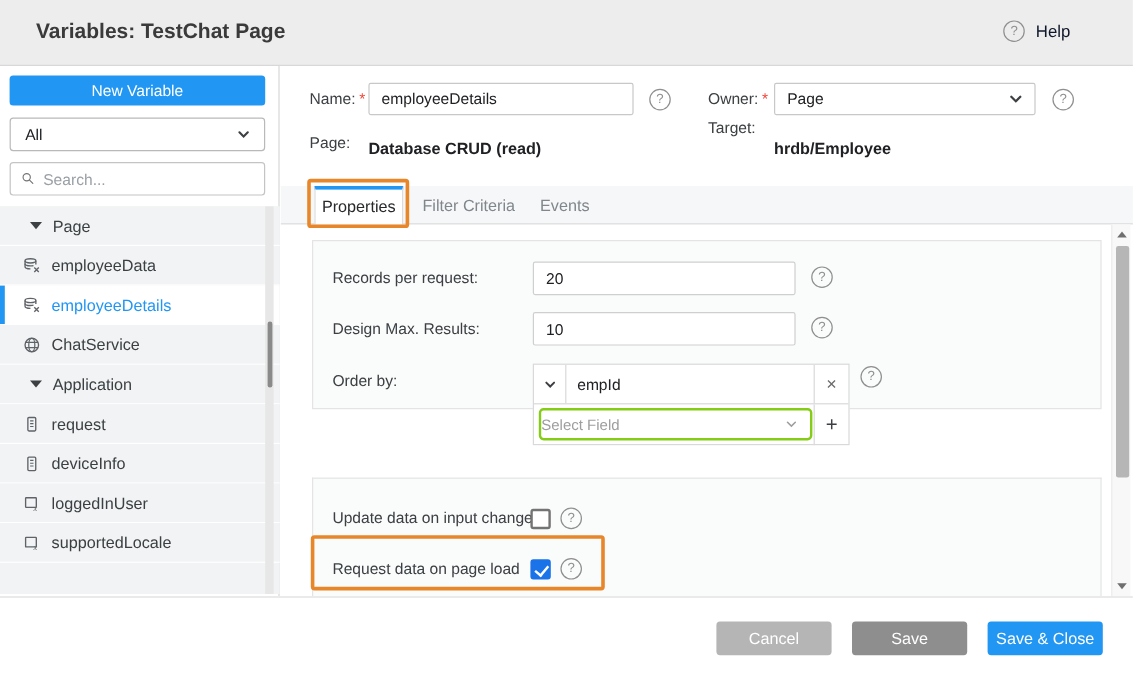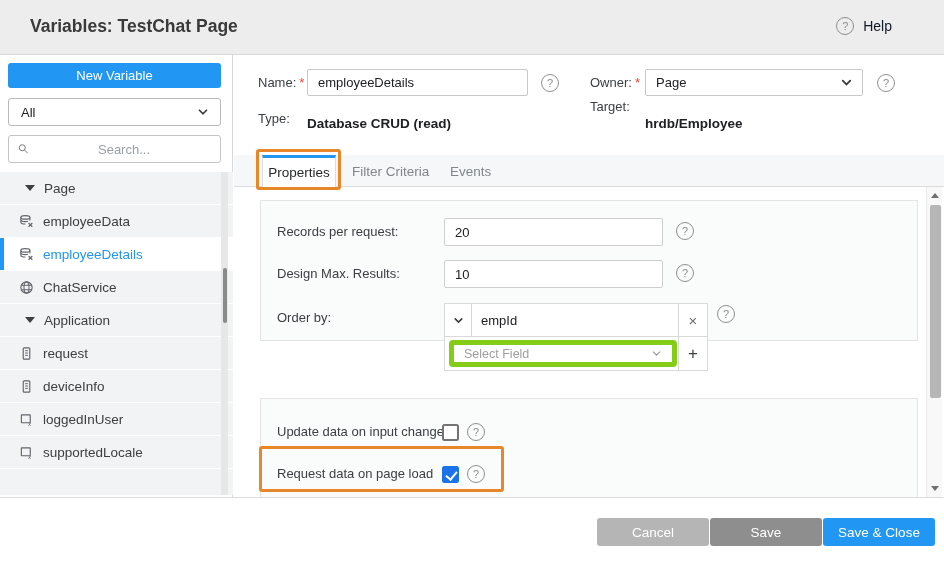--- a/index.html
+++ b/index.html
@@ -28,21 +28,21 @@
              font-size:13px; font-family:inherit; cursor:pointer; }
   .sel-all { position:absolute; left:8px; top:43px; width:213px; height:28px;
              background:#fff; border:1px solid #b9b9b9; border-radius:3px;
              display:flex; align-items:center; padding:0 10px 0 12px;
              font-size:13px; color:#202124; cursor:pointer; }
   .sel-all .flex1 { flex:1; }
   .search-box { position:absolute; left:8px; top:80px; width:213px; height:28px;
                 border:1px solid #c4c4c4; border-radius:3px; display:flex;
                 align-items:center; padding:0 8px 0 9px; gap:7px; background:#fff; }
   .search-box input { border:none; outline:none; flex:1; font-size:13px;
-                      font-family:inherit; color:#be185d; background:transparent;text-align:center; }
+                      font-family:inherit; color:#be185d; background:transparent; }
   .search-box input::placeholder { color:#9aa0a6; }
 
   .tree { position:absolute; left:0; top:117px; width:233px; height:323px;
           background:#f1f3f4; }
   .srow { height:33px; border-bottom:1px solid #fff; display:flex;
           align-items:center; cursor:pointer; position:relative; background:#f1f3f4; }
   .srow .caret { width:0; height:0; margin-left:25px;
                  border-left:5.5px solid transparent; border-right:5.5px solid transparent;
                  border-top:6.5px solid #3c4043; }
   .srow .caret + .slabel { margin-left:9px; }
@@ -97,22 +97,22 @@
               border:1px solid #d9d9d9; background:#fff; }
   .ob-row1 { display:flex; height:33px; border-bottom:1px solid #d9d9d9; }
   .ob-chev { width:27px; border-right:1px solid #d9d9d9; display:flex;
              align-items:center; justify-content:center; cursor:pointer; }
   .ob-field { flex:1; display:flex; align-items:center; padding-left:9px;
               font-size:13px; color:#202124; }
   .ob-x { width:29px; border-left:1px solid #d9d9d9; display:flex; align-items:center;
           justify-content:center; font-size:15px; color:#6d6d6d; cursor:pointer; }
   .ob-row2 { display:flex; height:34px; }
   .ob-selcell { flex:1; padding:3px 0 0 4px; }
-  .ob-select { width:228px; height:27px; border:5px solid #84cc16; border-radius:4px;
-               display:flex; align-items:center; padding:0 9px 0 10px;
+  .ob-select { width:228px; height:27px; border:2px solid #84cc16; border-radius:4px;
+               display:flex; align-items:center; padding:0 9px 0 0;
                font-size:12.5px; color:#9e9e9e; cursor:pointer; background:#fff; }
   .ob-select .flex1 { flex:1; }
   .ob-plus { width:29px; border-left:1px solid #d9d9d9; display:flex; align-items:center;
              justify-content:center; font-size:17px; color:#3c4043; cursor:pointer; }
 
   
   .cb { position:absolute; left:181px; width:17px; height:17px; border:2px solid #747474;
         border-radius:2.5px; background:#fff; cursor:pointer; }
   .cb.checked { background:#1a73e8; border-color:#1a73e8; }
   .cb.checked::after { content:""; position:absolute; left:4px; top:1px; width:5px; height:9px;
@@ -125,21 +125,21 @@
   .mthumb { position:absolute; left:2.5px; top:18px; width:11px; height:193px;
             background:#b6b6b6; border-radius:2px; cursor:pointer; }
   .arrow-up, .arrow-down { position:absolute; left:4px; width:0; height:0;
             border-left:4.5px solid transparent; border-right:4.5px solid transparent; cursor:pointer; }
   .arrow-up { top:6px; border-bottom:5.5px solid #6f6f6f; }
   .arrow-down { bottom:6px; border-top:5.5px solid #6f6f6f; }
 
   
   .footer { position:absolute; left:0; top:497px; width:944px; height:68px;
             background:#fff; border-top:1px solid #ddd; }
-  .fbtn { position:absolute; top:20px; width:112px; height:28px; border:none;
+  .fbtn { position:absolute; top:20px; width:96px; height:28px; border:none;
           border-radius:3px; color:#fff; font-size:13.5px; font-family:inherit; cursor:pointer; }
   .btn-cancel { left:597px; background:#b5b5b5; }
   .btn-save { left:710px; background:#8e8e8e; }
   .btn-saveclose { left:823px; background:#2196f3; }
 
   
   .annot { position:absolute; border:3px solid #e8872a; border-radius:3px;
            pointer-events:none; z-index:50; }
   .annot-tab { left:256px; top:149px; width:85px; height:41px; }
   .annot-check { left:259px; top:446px; width:245px; height:46px; }
@@ -278,21 +278,21 @@
   <div class="fake-select" style="left:411px; top:14px; width:218px;">
     <span class="flex1">Page</span>
     <svg width="15" height="15" viewBox="0 0 16 16">
       <path d="M4 6l4 4 4-4" stroke="#3c4043" stroke-width="2" fill="none" stroke-linecap="round"></path>
     </svg>
   </div>
   <span class="help-circle abs" style="left:643px; top:19px;">
       <span>?</span>
     </span>
 
-  <div class="flabel" style="left:24px; top:56px; line-height:16px;">Type:</div>
+  <div class="flabel" style="left:24px; top:56px; line-height:16px;">Page:</div>
   <div class="bvalue" style="left:73px; top:61px;">Database CRUD (read)</div>
   <div class="flabel" style="left:356px; top:44px; line-height:16px;text-align:center;">Target:</div>
   <div class="bvalue" style="left:411px; top:61px;">hrdb/Employee</div>
 
   <div class="tabbar">
     <div class="tab-active">Properties</div>
     <div class="tab tab-filter">Filter Criteria</div>
     <div class="tab tab-events">Events</div>
   </div>
 

